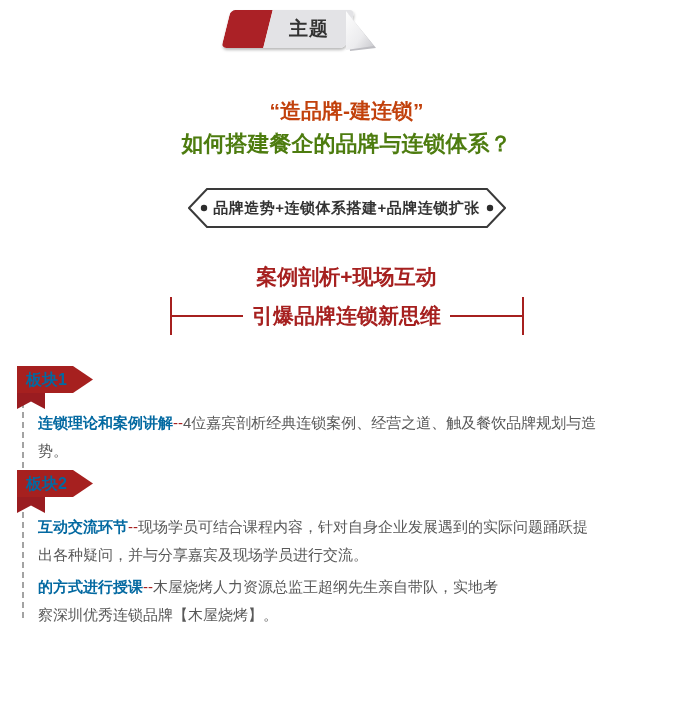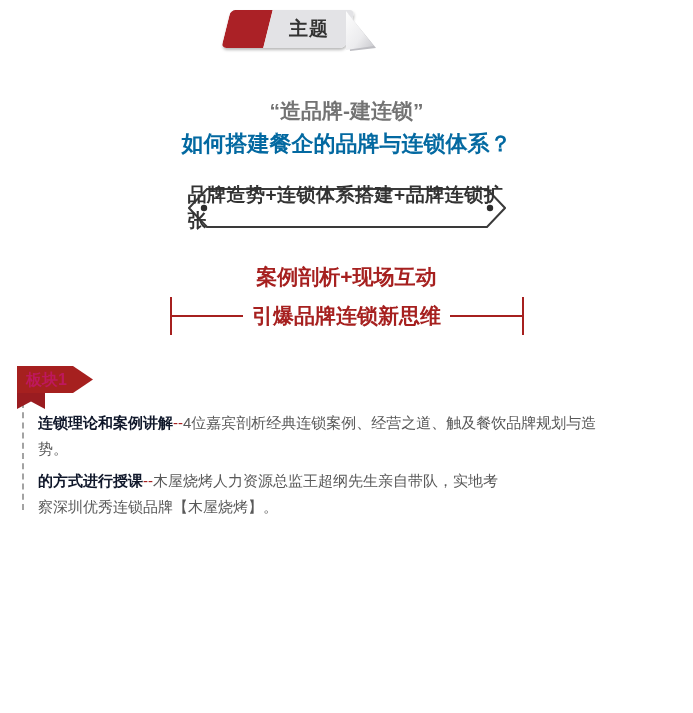--- a/index.html
+++ b/index.html
@@ -11,29 +11,29 @@
   .ribbon { position: absolute; left: 0; top: 0; width: 124px; height: 38px;
             display: flex; transform: skewX(-14deg); border-radius: 5px;
             box-shadow: 1px 2px 3px rgba(0,0,0,.28); overflow: hidden; }
   .ribbon-red { width: 42px; background: #ab2126; }
   .ribbon-gray { flex: 1; background: #e3e3e6; display: flex; align-items: center; justify-content: center; }
   .ribbon-label { transform: skewX(14deg); font-size: 19px; font-weight: bold; color: #333; letter-spacing: 1px; }
   .curl { position: absolute; right: -12px; top: 0; }
 
   
   .title1 { margin-top: 50px; text-align: center; font-size: 21px; line-height: 26px;
-            font-weight: bold; color: #737373; }
+            font-weight: bold; color: #c2410c; }
   .title2 { margin-top: 6px; text-align: center; font-size: 22px; line-height: 28px;
-            font-weight: bold; color: #0369a1; }
+            font-weight: bold; color: #4d7c0f; }
 
   
   .pill { position: relative; width: 318px; height: 40px; margin: 30px auto 0 auto; }
   .pill svg { position: absolute; left: 0; top: 0; }
   .pill-text { position: absolute; inset: 0; display: flex; align-items: center; justify-content: center;
-               font-size: 19px; font-weight: bold; color: #333; letter-spacing: .5px; }
+               font-size: 15px; font-weight: bold; color: #333; letter-spacing: .5px; }
 
   
   .highlight1 { margin-top: 36px; text-align: center; font-size: 21px; line-height: 26px;
                 font-weight: bold; color: #a6201f; }
   .highlight2-row { width: 354px; margin: 6px auto 0 auto; height: 40px;
                     display: flex; align-items: center; text-align: right; }
   .endcap { width: 2px; height: 38px; background: #a6201f; flex: none; }
   .hline { flex: 1; height: 2px; background: #a6201f; }
   .highlight2-text { padding: 0 9px; font-size: 21px; font-weight: bold; color: #a6201f; white-space: nowrap; }
 
@@ -46,23 +46,23 @@
   .sections { position: relative; margin-top: 30px; }
   .dash-line { position: absolute; left: 22px; top: 36px; bottom: 10px; width: 0;
                border-left: 2px dashed #a3a3a3; z-index: 0; }
   .section { position: relative; z-index: 1; }
   .section + .section { margin-top: 6px; }
   .flag { position: relative; width: 78px; height: 44px; margin-left: 17px; }
   .flag svg { position: absolute; left: 0; top: 0; }
   .flag-body { fill: #a6201f; }
   .flag-tail { fill: #9a1c20; }
   .flag-label { position: absolute; left: 9px; top: 0; height: 27px; line-height: 27px;
-                color: #be185d; font-size: 16px; font-weight: bold; }
+                color: #0369a1; font-size: 16px; font-weight: bold; }
   .sec-text { margin: 0 0 0 38px; font-size: 15px; line-height: 26px; color: #595959; }
-  .sec-lead { color: #0f172a; font-weight: bold; }
+  .sec-lead { color: #0369a1; font-weight: bold; font-family: Liberation Mono, monospace; }
   .sec-sep { color: #a6201f; }
   .sec-text-1 { max-width: 570px; }
   .sec-text-2 { max-width: 560px; }
   .sec-text-3 { max-width: 472px; }
 </style>
 </head>
 <body>
 
 <div class="page">
 
@@ -115,19 +115,29 @@
       <div class="flag">
         <svg width="78" height="44" viewBox="0 0 78 44">
           <polygon class="flag-tail" points="0,27 28,27 28,43 14,35.5 0,43"></polygon>
           <polygon class="flag-body" points="0,0 56,0 76,13.5 56,27 0,27"></polygon>
         </svg>
         <span class="flag-label">板块1</span>
       </div>
       <p class="sec-text sec-text-1"><span class="sec-lead">连锁理论和案例讲解</span><span class="sec-sep">--</span><span>4位嘉宾剖析经典连锁案例、经营之道、触及餐饮品牌规划与造势。</span></p>
     </div>
 
+    <div class="section">
+      <div class="flag">
+        <svg width="78" height="44" viewBox="0 0 78 44">
+          <polygon class="flag-tail" points="0,27 28,27 28,43 14,35.5 0,43"></polygon>
+          <polygon class="flag-body" points="0,0 56,0 76,13.5 56,27 0,27"></polygon>
+        </svg>
+        <span class="flag-label">板块2</span>
+      </div>
+      <p class="sec-text sec-text-2"><span class="sec-lead">互动交流环节</span><span class="sec-sep">--</span><span>现场学员可结合课程内容，针对自身企业发展遇到的实际问题踊跃提出各种疑问，并与分享嘉宾及现场学员进行交流。</span></p>
+    </div>
 
     <div class="section">
       <p class="sec-text sec-text-3"><span class="sec-lead">的方式进行授课</span><span class="sec-sep">--</span><span>木屋烧烤人力资源总监王超纲先生亲自带队，实地考察深圳优秀连锁品牌【木屋烧烤】。</span></p>
     </div>
   </div>
 
 </div>
 
 </body></html>

